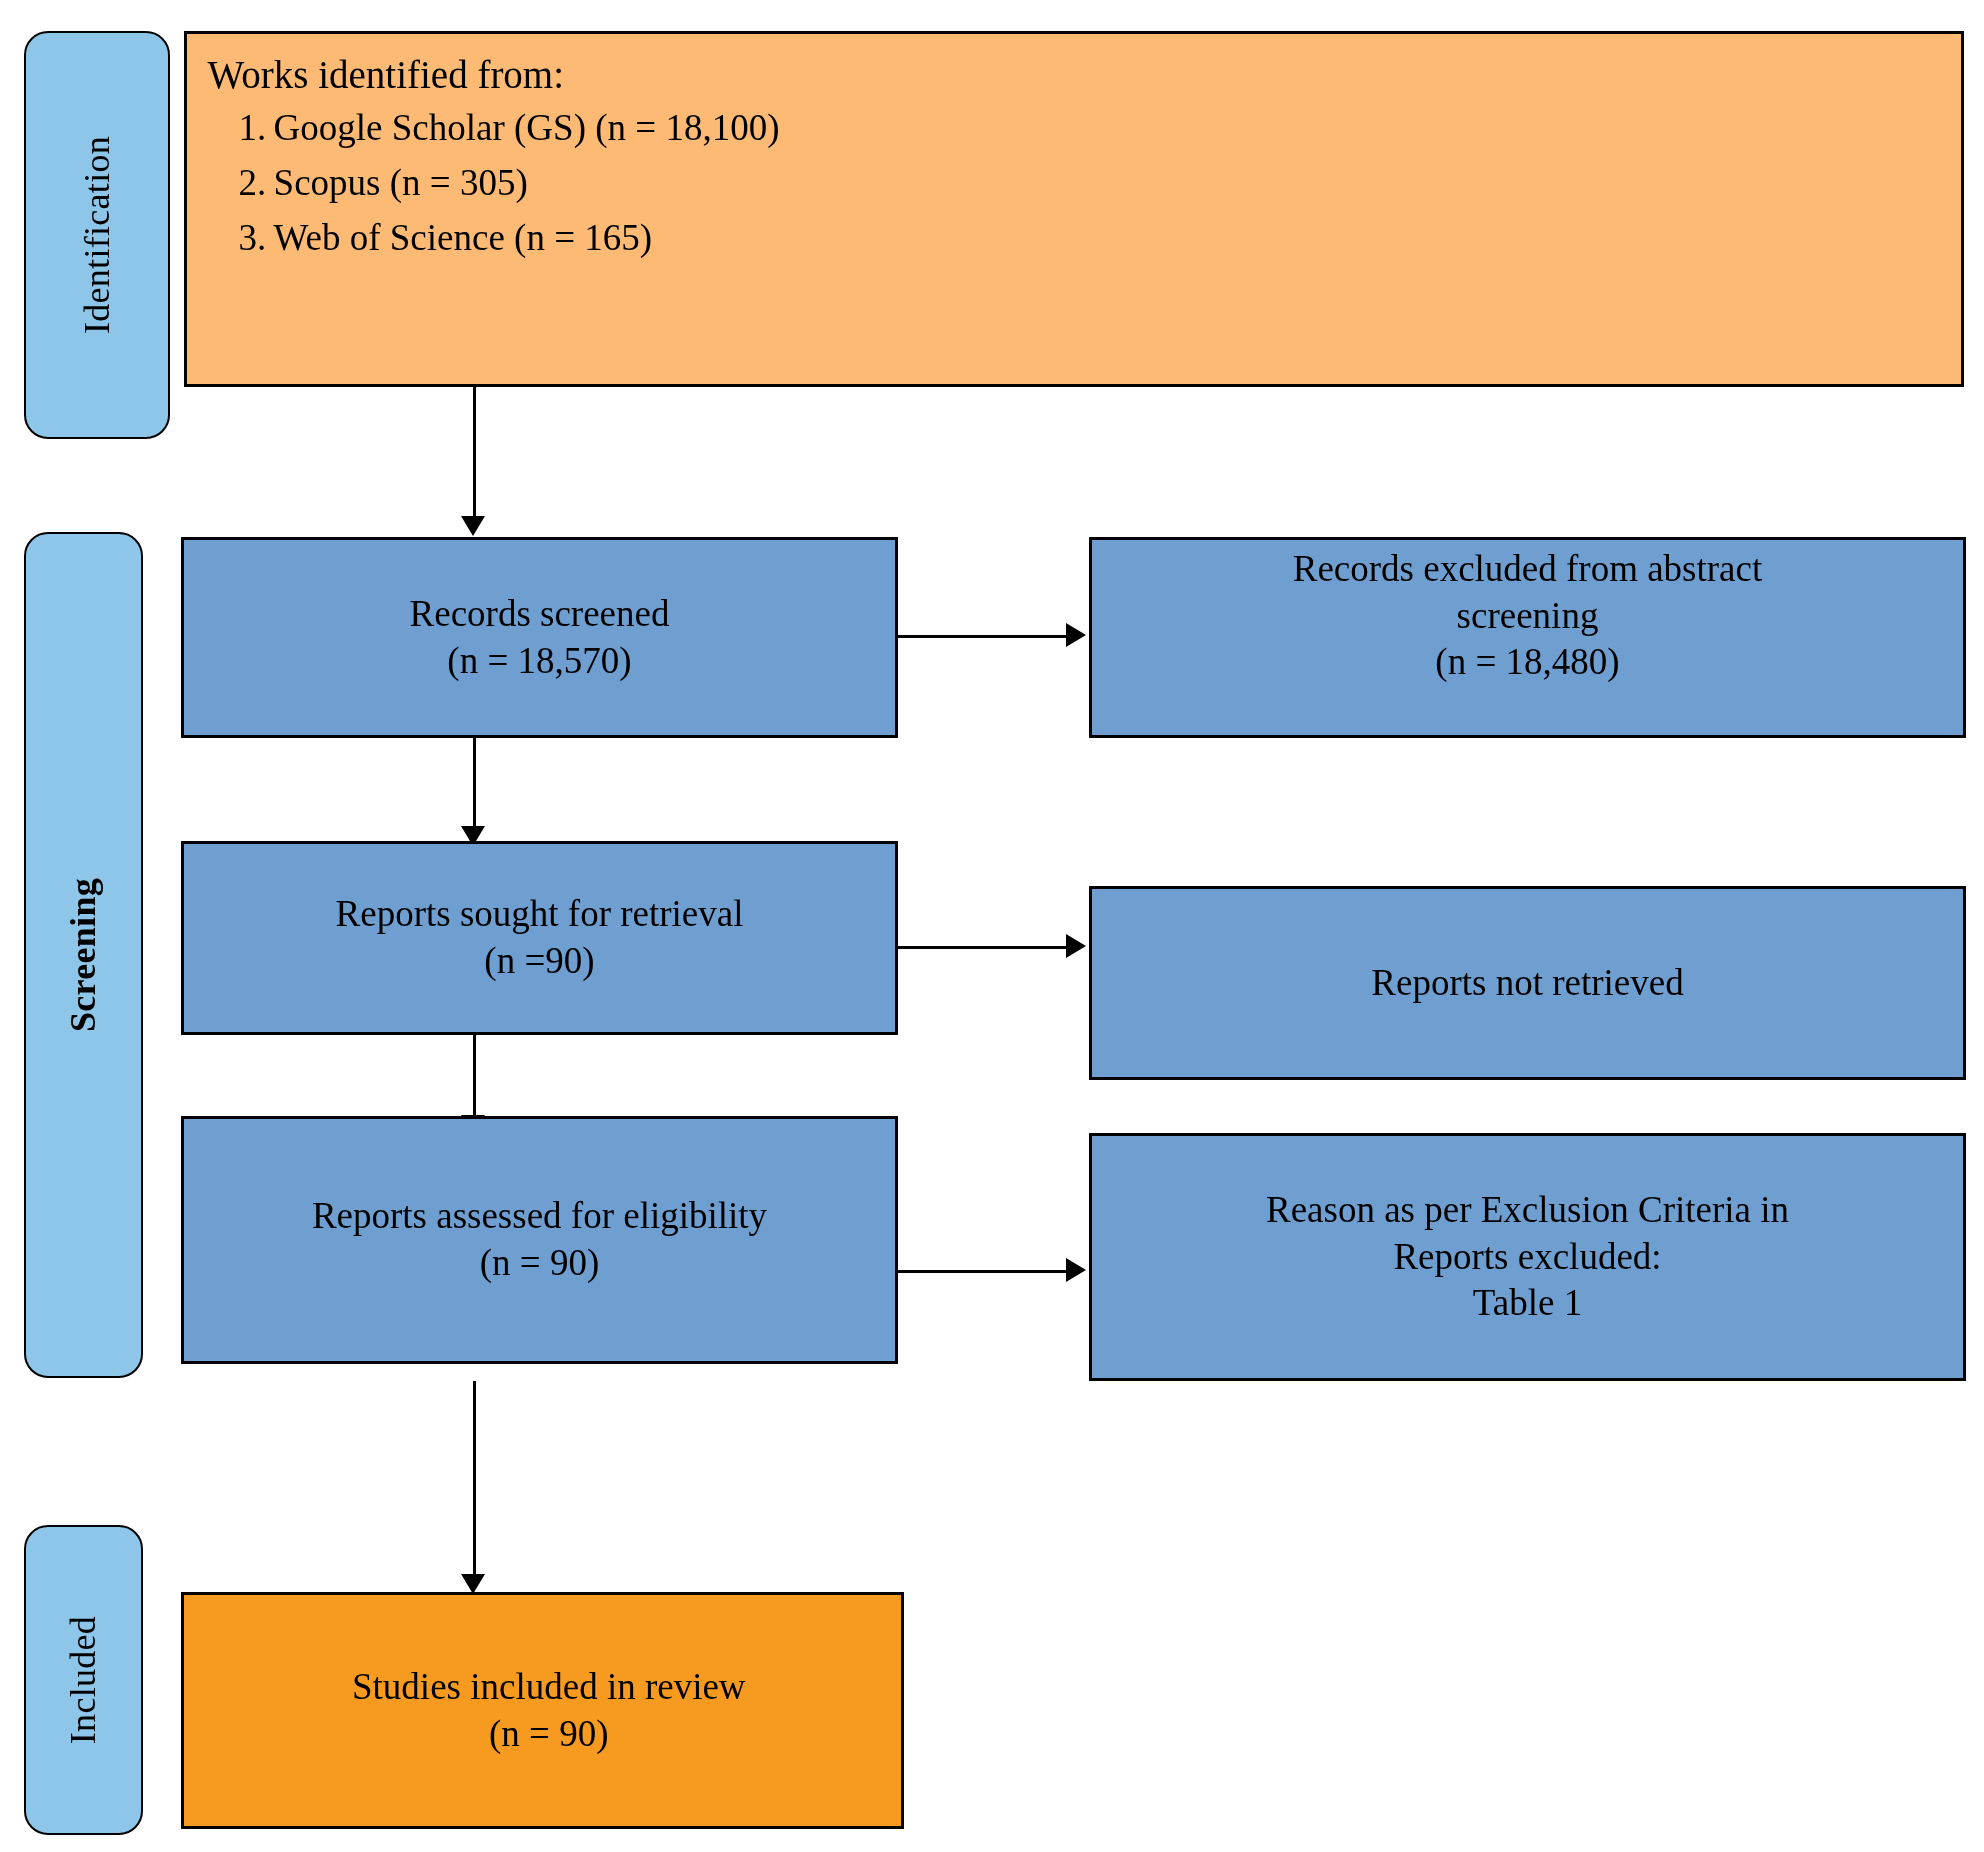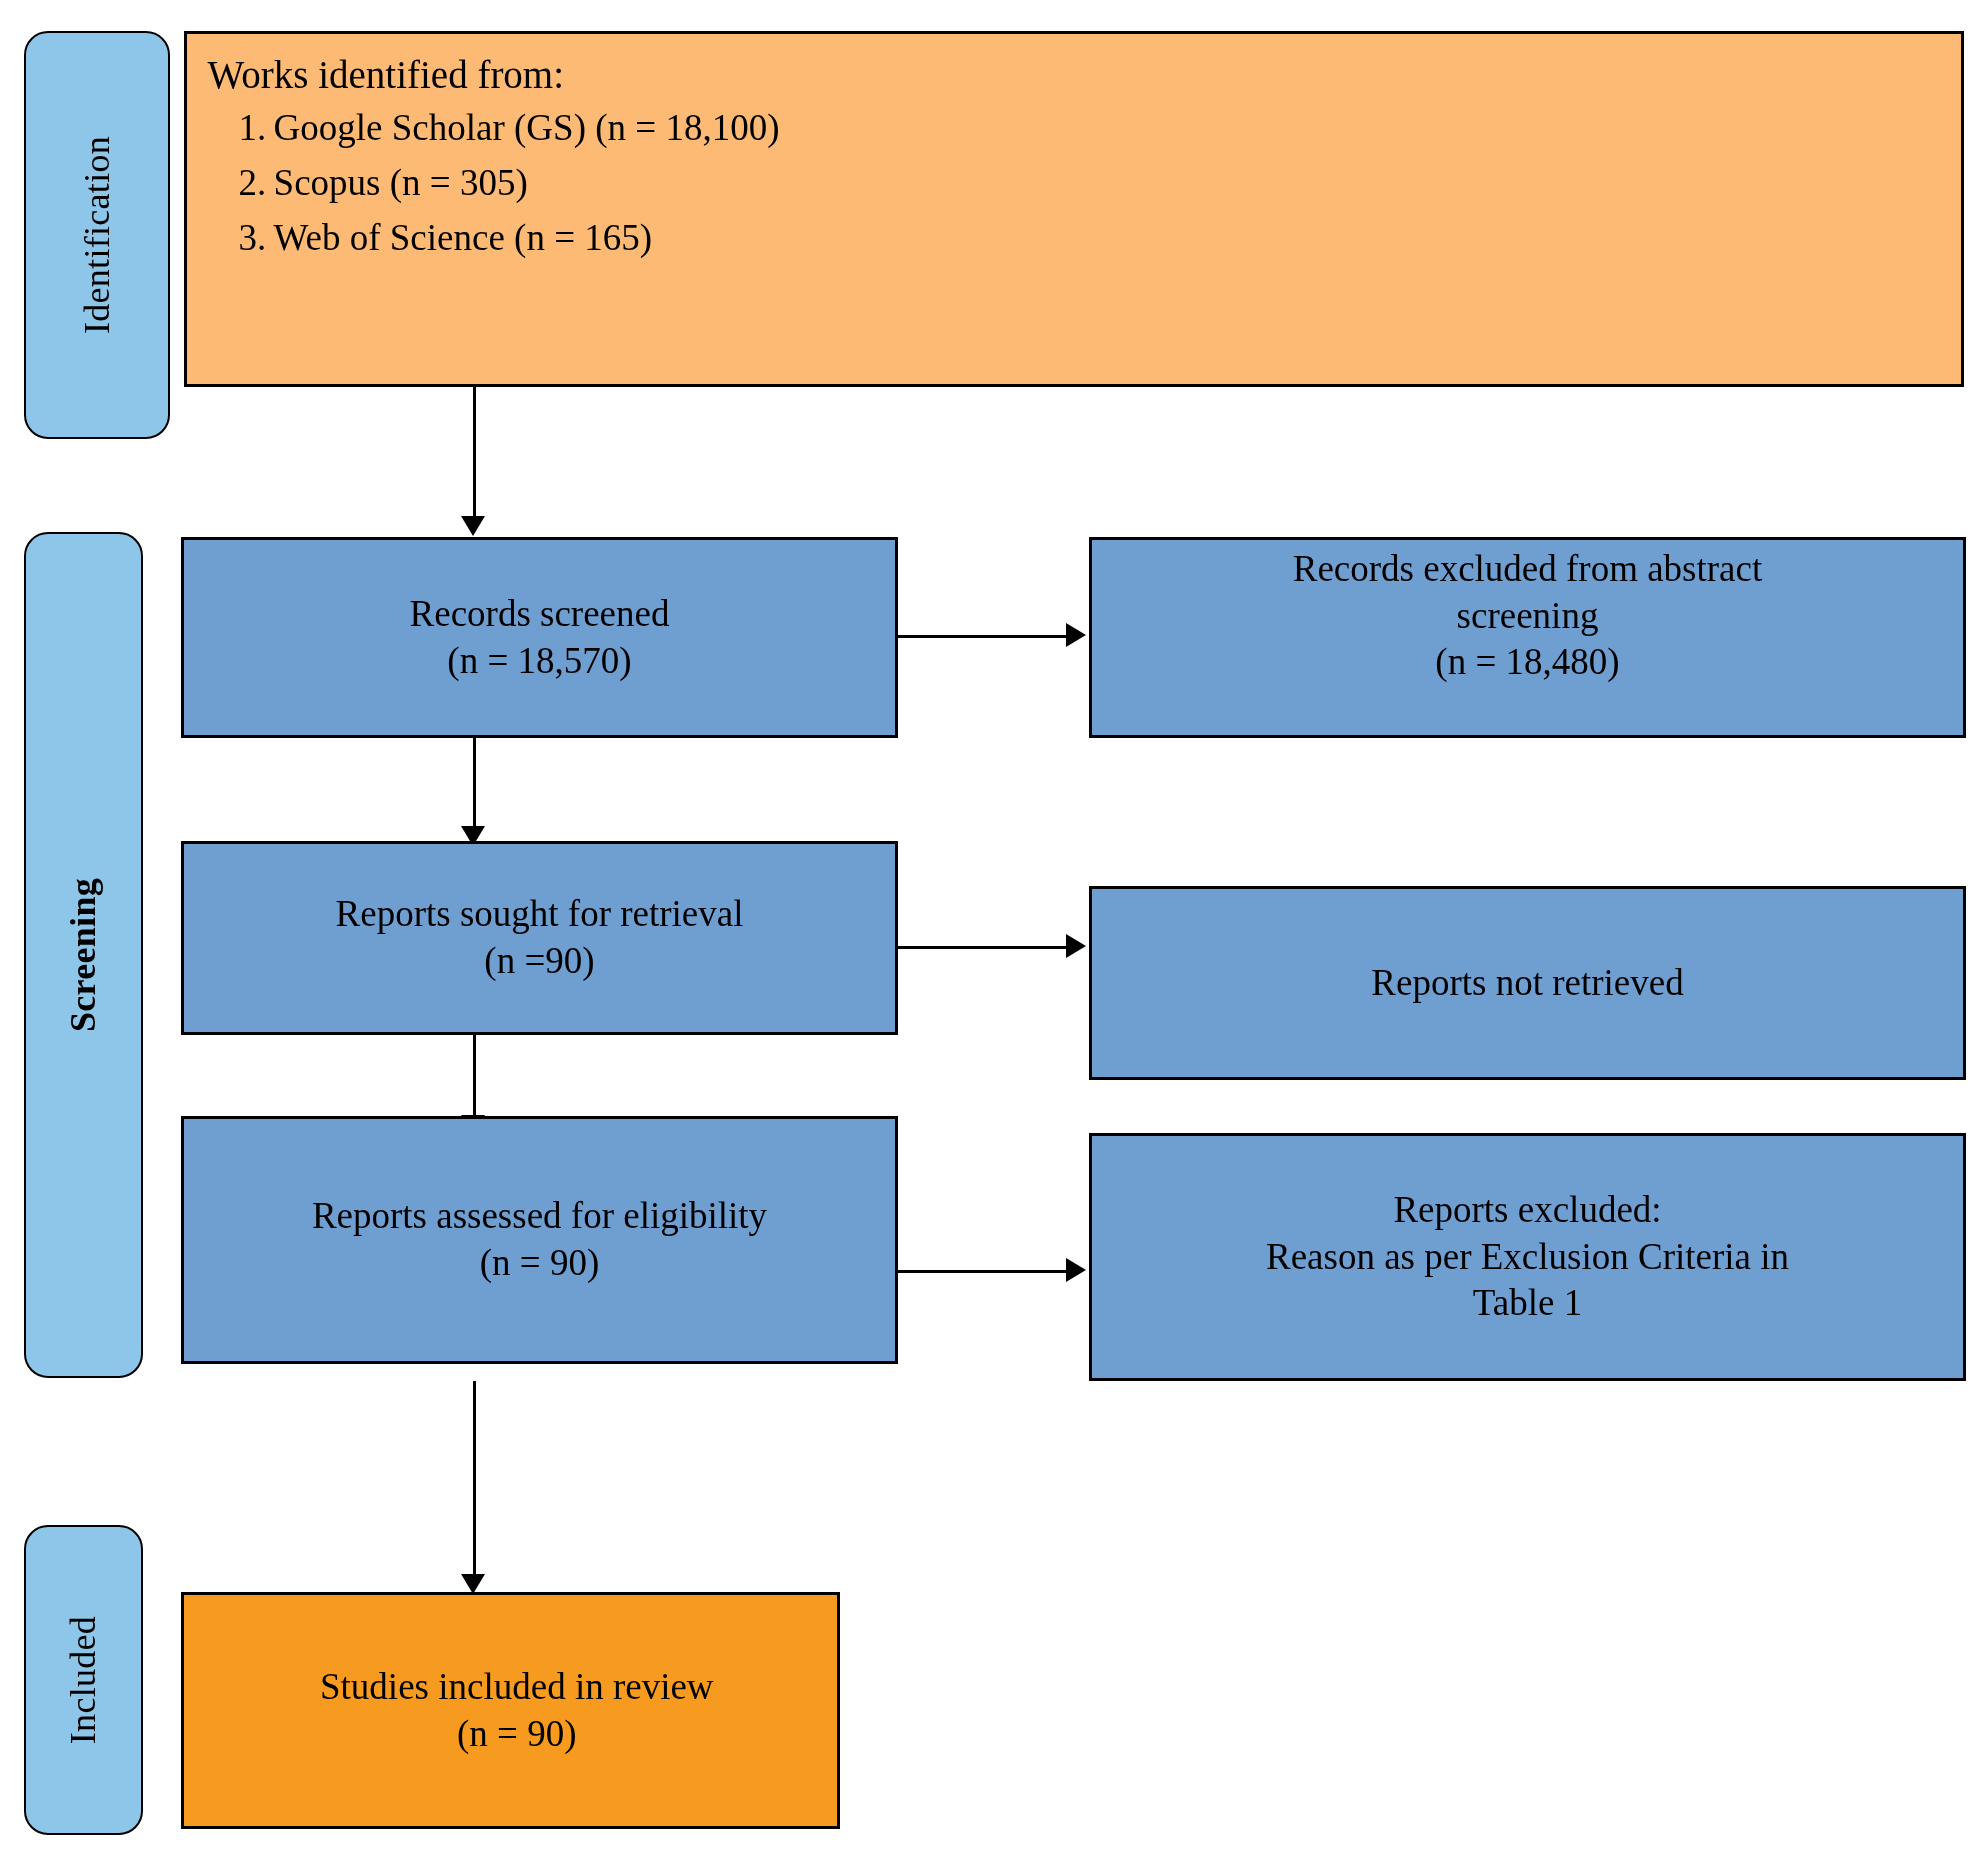--- a/index.html
+++ b/index.html
@@ -196,33 +196,33 @@
 
   <div class="box blue" style="left:181px; top:1116px; width:717px; height:248px;">
     <div class="inner">
       <span class="line">Reports assessed for eligibility</span>
       <span class="line">(n = 90)</span>
     </div>
   </div>
 
   <div class="box blue" style="left:1089px; top:1133px; width:877px; height:248px;">
     <div class="inner">
+      <span class="line">Reason as per Exclusion Criteria in</span>
       <span class="line">Reports excluded:</span>
-      <span class="line">Reason as per Exclusion Criteria in</span>
       <span class="line">Table 1</span>
     </div>
   </div>
 
   <div class="hline" style="left:898px; top:1270px; width:170px;"></div>
   <div class="arrow-right" style="left:1066px; top:1258px;"></div>
 
   <div class="vline" style="left:473px; top:1381px; height:199px;"></div>
   <div class="arrow-down" style="left:461px; top:1574px;"></div>
 
-  <div class="box orange" style="left:181px; top:1592px; width:659px; height:237px;padding-left:26px;">
+  <div class="box orange" style="left:181px; top:1592px; width:723px; height:237px;padding-left:26px;">
     <div class="inner">
       <span class="line">Studies included in review</span>
       <span class="line">(n = 90)</span>
     </div>
   </div>
 
 </div>
 
 
 </body></html>

